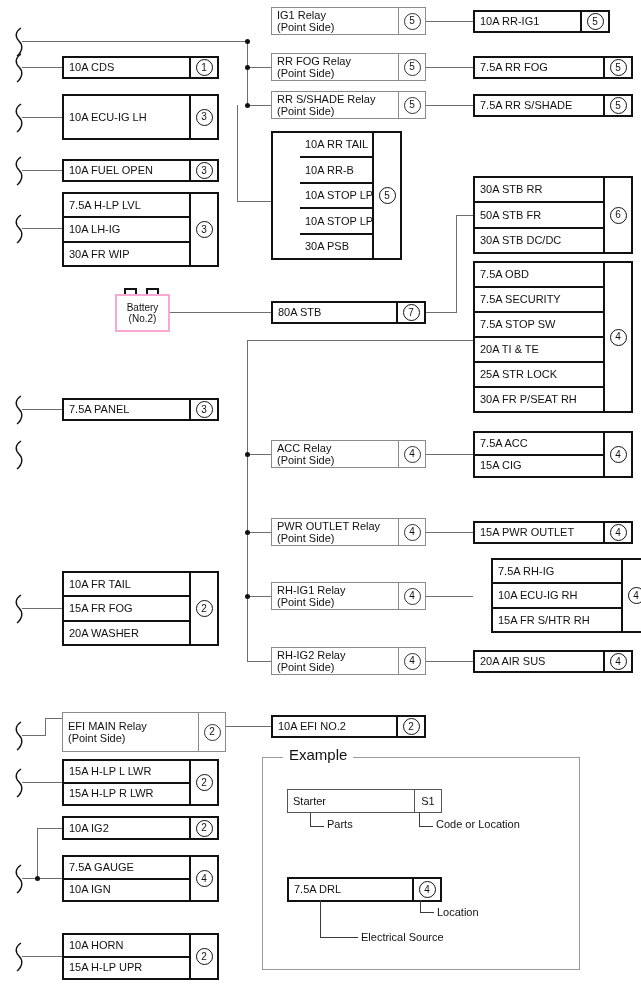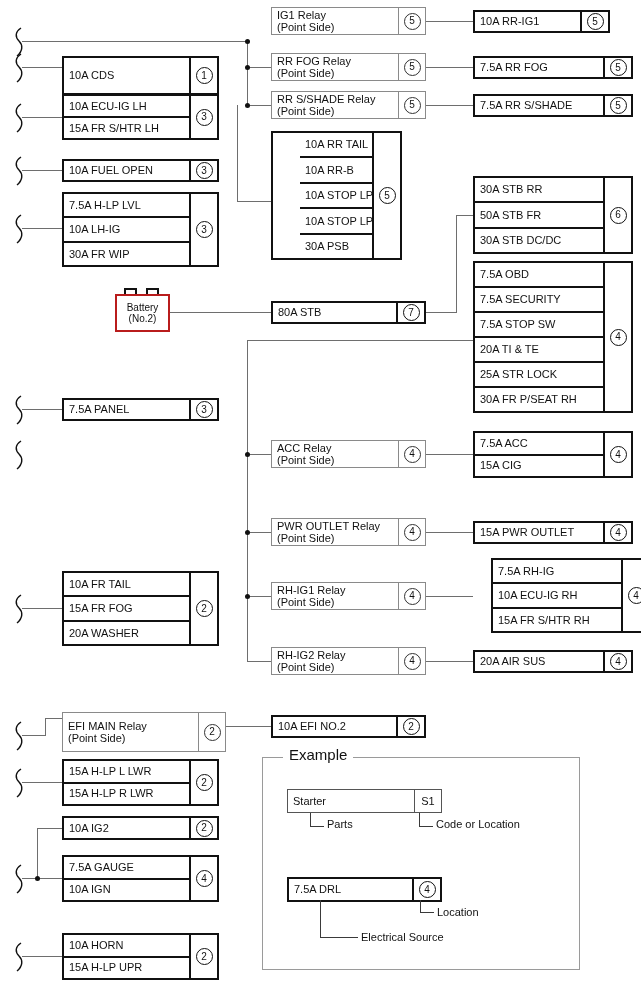--- a/index.html
+++ b/index.html
@@ -100,21 +100,21 @@
   .squiggle{
     position:absolute;
     width:14px;height:30px;
   }
   .squiggle svg{display:block;}
 
   
   .battery{
     position:absolute;
     box-sizing:border-box;
-    border:2px solid #b91c1c;
+    border:2px solid #f9a8d4;
     background:#fff;
     display:flex;
     flex-direction:column;
     align-items:center;
     justify-content:center;
     font-size:10px;
     line-height:1.15;
     color:#111;
   }
   .batt-term{
@@ -271,33 +271,32 @@
       </svg>
     </div>
 
   <div class="batt-term" style="left:124px; top:288px;"></div>
   <div class="batt-term" style="left:146px; top:288px;"></div>
   <div class="battery" style="left:115px; top:294px; width:55px; height:38px;">
     <span>Battery</span>
     <span>(No.2)</span>
   </div>
 
-  <div class="box fuse" style="left:62px; top:56px; width:157px; height:39px;">
+  <div class="box fuse" style="left:62px; top:56px; width:157px; height:23px;">
     <div class="rows">
       <div class="row">10A CDS</div>
     </div>
     <div class="code">
         <span class="circ">1</span>
       </div>
   </div>
 
   <div class="box fuse" style="left:62px; top:94px; width:157px; height:46px;">
     <div class="rows">
       <div class="row">10A ECU-IG LH</div>
-      <div class="row">15A FR S/HTR LH</div>
     </div>
     <div class="code">
         <span class="circ">3</span>
       </div>
   </div>
 
   <div class="box fuse" style="left:62px; top:159px; width:157px; height:23px;">
     <div class="rows">
       <div class="row">10A FUEL OPEN</div>
     </div>

